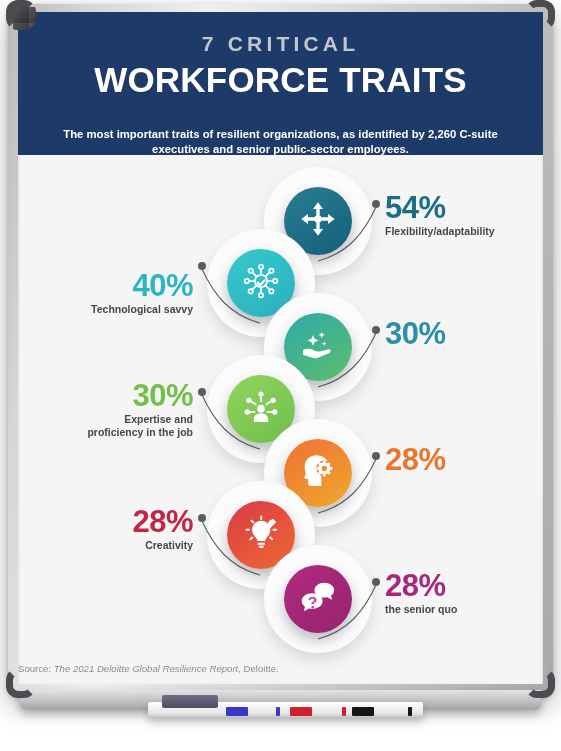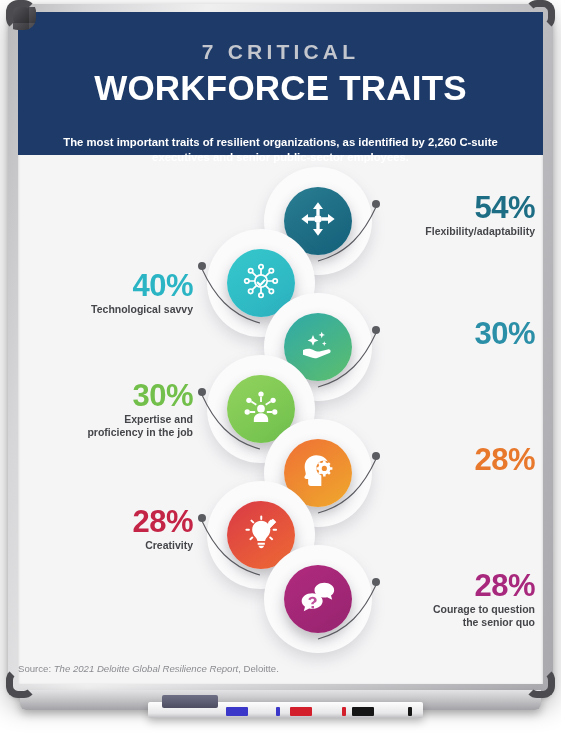--- a/index.html
+++ b/index.html
@@ -63,21 +63,21 @@
   .marker{ position:absolute; bottom:-12px; height:9px; border-radius:1px; }
 
   
   .header{
     position:absolute; left:0; top:0; width:525px; height:143px;
     background:#1d3a6b;
     background:#1e3a68;
   }
   .kicker{
     text-align:center; color:#c3c7cd; font-size:21px; font-weight:bold;
-    letter-spacing:4.2px; margin-top:28px;
+    letter-spacing:4.2px; margin-top:20px;
   }
   .headline{
     text-align:center; color:#ffffff; font-size:35px; font-weight:bold;
     letter-spacing:0.2px; margin-top:4px;
   }
   .subhead{
     text-align:center; color:#ffffff; font-size:11.3px; font-weight:bold;
     line-height:15px; margin-top:27px; padding:0 30px;
   }
 
@@ -93,21 +93,21 @@
     box-shadow:0 7px 14px rgba(120,120,130,0.22);
   }
   .bubble{
     position:absolute; width:68px; height:68px; border-radius:50%;
     display:flex; align-items:center; justify-content:center;
     box-shadow:0 7px 13px rgba(60,60,70,0.32);
   }
   .bubble svg{ width:40px; height:40px; fill:#ffffff; }
 
   .stat{ position:absolute; }
-  .stat.right{ text-align:right; }
+  .stat.right{ text-align:left; }
   .stat.left{ text-align:right; }
   .pct{ font-size:31px; font-weight:bold; line-height:31px; letter-spacing:-0.5px; }
   .lbl{ font-size:10.5px; font-weight:bold; color:#45464a; line-height:13px; margin-top:2px; }
 
   .dot{ position:absolute; width:8px; height:8px; border-radius:50%; background:#5a5b60; }
   .connector{ position:absolute; pointer-events:none; }
 
   .source{
     position:absolute; left:0; bottom:10px; width:525px; text-align:left;
     font-size:9.6px; color:#8b8c90;
@@ -285,21 +285,20 @@
             <div class="bubble" style="left: 266px; top: 16px; background: linear-gradient(145deg, rgb(177, 42, 126), rgb(150, 36, 111));">
               <span><svg viewBox="0 0 48 48">
                   <path d="M31.6 7c-6.5 0-11.8 3.9-11.8 8.8 0 4.8 5.3 8.8 11.8 8.8 1.2 0 2.3-.1 3.4-.4l6 3-1.4-5c2.3-1.6 3.8-3.9 3.8-6.4C43.4 10.9 38.1 7 31.6 7z"></path>
                   <path d="M17 19.4C10 19.4 4.4 23.6 4.4 28.8c0 2.7 1.6 5.2 4 6.9l-1.5 5.4 6.5-3.2c1.1.2 2.3.4 3.6.4 7 0 12.6-4.2 12.6-9.5S24 19.4 17 19.4z"></path>
                   <path d="M17.4 23.6c-2.5 0-4.3 1.3-5 3.3l2.6 1c.4-1 1.1-1.7 2.3-1.7 1.1 0 1.9.6 1.9 1.5 0 .8-.4 1.2-1.5 1.9-1.3.8-1.9 1.6-1.8 3.1l2.9.1c0-.8.3-1.2 1.3-1.8 1.5-.9 2.3-1.9 2.3-3.5 0-2.3-2-3.9-5-3.9zM16.2 34.8h3v3h-3z" fill="#c1509c"></path>
                 </svg></span>
             </div>
             <div class="stat right" style="left: 367px; width: 150px; top: 21px;">
               <div class="pct" style="color: rgb(167, 40, 124);">28%</div>
               <div class="lbl">
-                <div>Courage to question</div>
                 <div>the senior quo</div>
               </div>
             </div>
             <div class="dot" style="top: 29px; left: 354px;"></div>
             <svg class="connector" width="525" height="110" style="left: 0px; top: 0px;">
               <path d="M358 36 C 346 62, 330 82, 300 90" stroke="#5a5b60" stroke-width="1.1" fill="none"></path>
             </svg>
           </div>
         </div>
 

